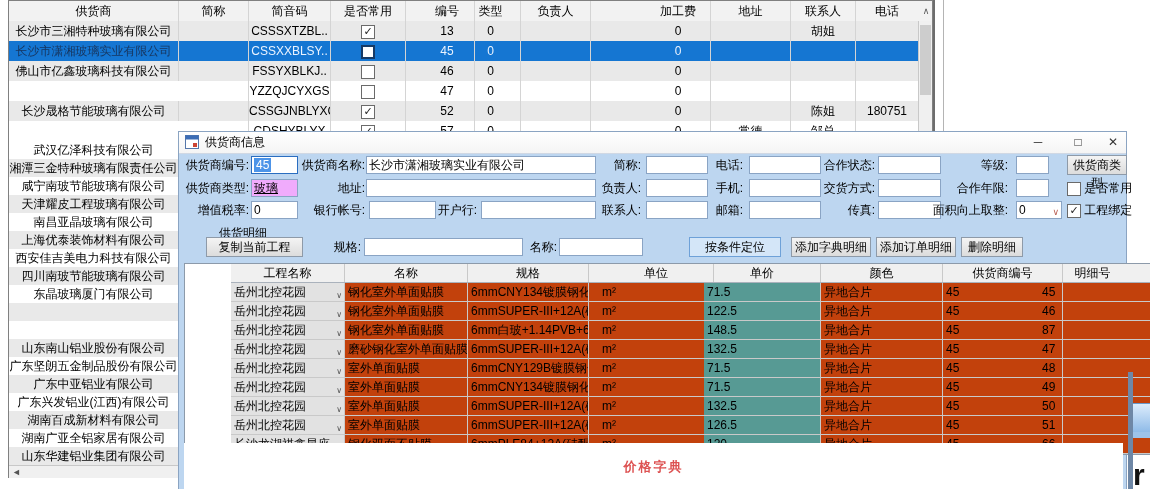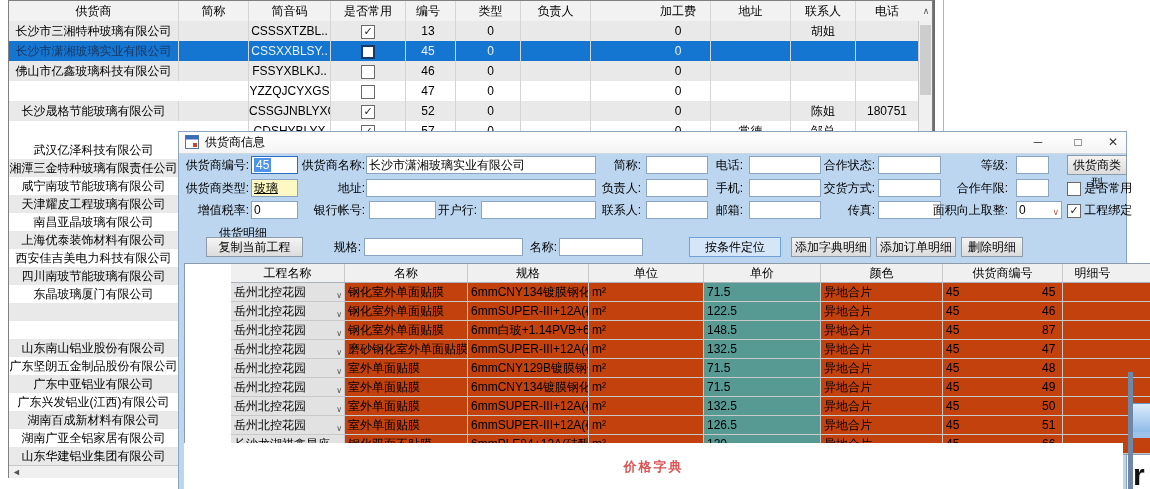--- a/index.html
+++ b/index.html
@@ -9,21 +9,21 @@
   .bgtable{position:absolute;left:8px;top:0;width:925px;height:478px;border:1px solid #808080;background:#fff;box-sizing:border-box;z-index:1;}
   .thead{position:absolute;left:0;top:0;width:923px;height:20px;background:#f2f2f2;border-bottom:1px solid #a8a8a8;}
   .trow{position:absolute;left:0;width:923px;height:20px;border-bottom:1px solid #cfcfcf;background:#fff;}
   .trow.g{background:#e9e9e9;}
   .trow.sel{background:#1576d2;color:#eaf3ff;}
   .lrow{position:absolute;left:0;width:923px;height:18px;border-bottom:1px solid #cfcfcf;background:#fff;}
   .lrow.g{background:#e9e9e9;}
   .tc{position:absolute;top:0;height:100%;line-height:20px;text-align:center;overflow:hidden;white-space:nowrap;border-right:1px solid #d4d4d4;box-sizing:border-box;}
   .thead .tc{line-height:20px;}
   .c0{left:0;width:170px;} .c1{left:170px;width:70px;text-align:center;} .c2{left:240px;width:82px;}
-  .c3{left:322px;width:75px;} .c4{left:392px;width:55px;} .c5{left:452px;width:60px;}
+  .c3{left:322px;width:75px;} .c4{left:411px;width:55px;} .c5{left:452px;width:60px;}
   .c6{left:512px;width:70px;} .c7{left:560px;width:55px;margin-top:23px;} .c8{left:637px;width:65px;}
   .c9{left:702px;width:80px;} .c10{left:782px;width:65px;} .c11{left:847px;width:62px;border-right:none;}
   .lcell{position:absolute;left:0;top:0;width:170px;height:100%;line-height:18px;text-align:center;overflow:hidden;white-space:nowrap;border-right:1px solid #c4c4c4;box-sizing:border-box;}
   .vscroll{position:absolute;left:909px;top:20px;width:14px;height:444px;background:#f0f0f0;border-left:1px solid #c8c8c8;box-sizing:border-box;}
   .vthumb{position:absolute;left:1px;top:4px;width:11px;height:70px;background:#cdcdcd;}
   .varrow{position:absolute;left:911px;top:3px;width:12px;height:14px;font-size:9px;color:#555;text-align:center;line-height:14px;}
   .hscroll{position:absolute;left:0;top:464px;width:923px;height:13px;background:#f0f0f0;border-top:1px solid #c8c8c8;box-sizing:border-box;}
   .harrow{position:absolute;left:3px;top:0;font-size:9px;color:#555;line-height:13px;}
   .cb{display:inline-block;width:12px;height:12px;background:#fff;border:1px solid #6a6a6a;vertical-align:middle;line-height:11px;font-size:11px;color:#222;text-align:center;}
   .cb[data-checked="true"]::after{content:"\2713";}
@@ -32,35 +32,35 @@
   .vline1{position:absolute;left:933px;top:0;width:2px;height:478px;background:#6d6d6d;z-index:1;}
   .vline2{position:absolute;left:943px;top:0;width:1px;height:131px;background:#b4b4b4;z-index:1;}
   
   .dialog{position:absolute;left:178px;top:131px;width:949px;height:360px;background:#bdd6f0;border:1px solid #8ba4c2;box-sizing:border-box;z-index:5;}
   .titlebar{position:absolute;left:0;top:0;width:100%;height:21px;background:linear-gradient(#ffffff,#f4f4f4);border-bottom:1px solid #d0d8e4;}
   .title-text{position:absolute;left:26px;top:0;line-height:21px;font-size:12px;color:#000;}
   .ticon{position:absolute;left:6px;top:3px;width:14px;height:14px;}
   .wbtn{position:absolute;top:0;width:28px;height:21px;text-align:center;line-height:20px;color:#333;font-size:12px;}
   .lbl{position:absolute;height:18px;line-height:18px;text-align:right;white-space:nowrap;}
   .inp{position:absolute;height:18px;background:#fff;border:1px solid #8aa4c4;box-sizing:border-box;line-height:16px;padding:0 2px;overflow:hidden;white-space:nowrap;}
-  .inp.ro{background:#fef9c3;text-decoration:underline;}
+  .inp.ro{background:#f0abfc;text-decoration:underline;}
   .selspan{background:#4d94e8;color:#fff;padding:0 2px;}
   .btn{position:absolute;height:20px;background:linear-gradient(#f4f4f4,#dcdcdc);border:1px solid #8e9aa8;box-sizing:border-box;text-align:center;line-height:18px;font-size:12px;}
   .btn.hl{background:#d4e6f8;border:1px solid #6ea1d8;}
   .combo{position:absolute;height:18px;background:#fff;border:1px solid #8aa4c4;box-sizing:border-box;line-height:16px;padding:0 2px;}
   .combo .ar{position:absolute;right:2px;top:2px;font-size:9px;color:#b85c50;}
   .dcb{position:absolute;height:18px;line-height:18px;white-space:nowrap;}
   
   .grid{position:absolute;left:5px;top:131px;width:939px;background:#fff;border:1px solid #8c9aaa;box-sizing:content-box;padding-left:46px;}
   .ghead{position:relative;height:18px;background:#f0f0f0;border-bottom:1px solid #aab2bc;}
   .grow{position:relative;height:18px;border-bottom:1px solid #c9c9c9;background:#c2410c;}
   .gc{position:absolute;top:0;height:100%;line-height:18px;overflow:hidden;white-space:nowrap;border-right:1px solid #c9c9c9;box-sizing:border-box;padding:0 3px;}
   .ghead .gc{text-align:center;padding:0;}
   .g0{left:0;width:114px;} .g1{left:114px;width:123px;} .g2{left:237px;width:121px;}
-  .g3{left:358px;width:115px;} .g4{left:473px;width:117px;} .g5{left:590px;width:122px;}
+  .g3{left:368px;width:115px;} .g4{left:473px;width:117px;} .g5{left:590px;width:122px;}
   .g6{left:712px;width:120px;} .g7{left:808px;width:107px;border-right:none;}
   .gcombo{background:#e2e2e2;}
   .gcombo .ar{position:absolute;right:2px;top:4px;font-size:8px;color:#555;}
   .gprice{background:#579a94;}
   .footer-panel{position:absolute;left:5px;top:311px;width:939px;height:49px;background:#fff;}
   .footer-label{margin-top:15px;text-align:center;color:#dd5252;font-weight:bold;font-size:13px;letter-spacing:2px;}
   
   .redge-strip{position:absolute;left:1128px;top:372px;width:5px;height:117px;background:#6e87a6;z-index:6;}
   .redge-block{position:absolute;left:1133px;top:403px;width:17px;height:28px;background:linear-gradient(#dcecfc,#8fbbe8);border-top:1px solid #6899cc;border-bottom:1px solid #6899cc;z-index:6;}
   .redge-strip2{position:absolute;left:1133px;top:432px;width:17px;height:6px;background:#9dc3ea;z-index:6;}

